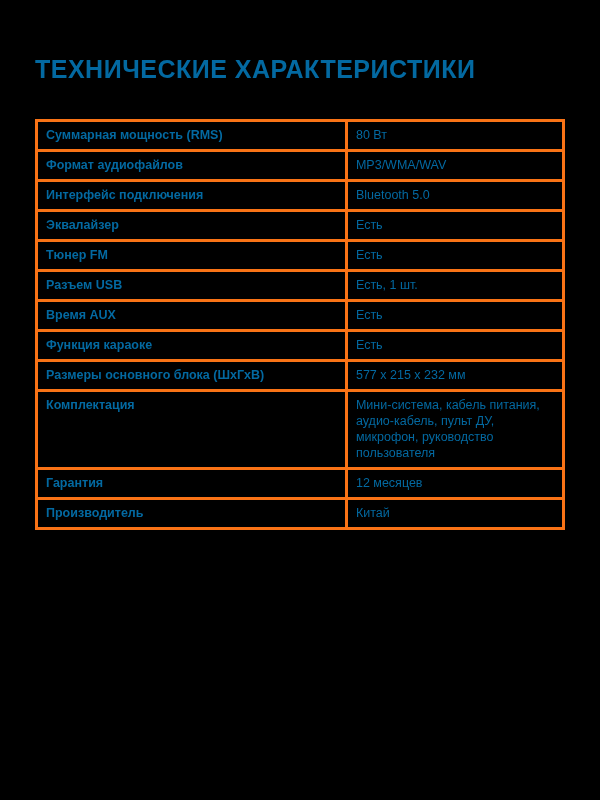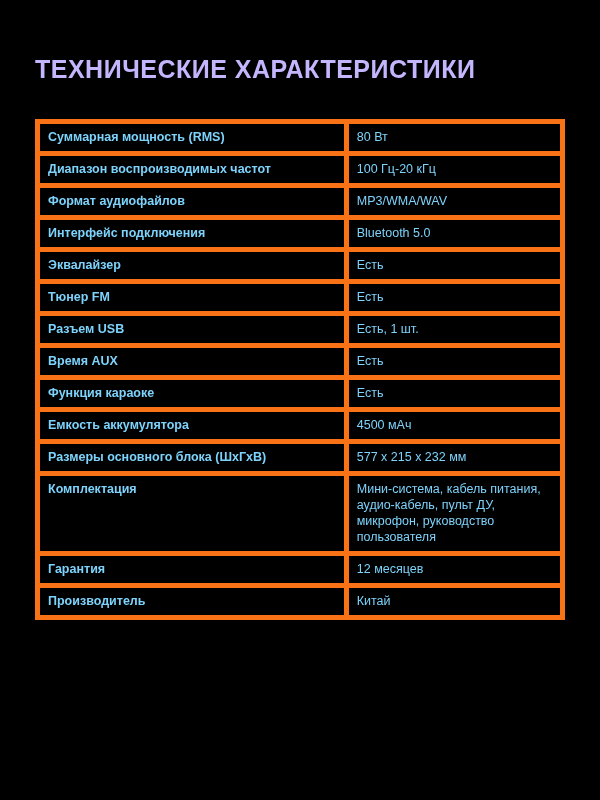--- a/index.html
+++ b/index.html
@@ -19,37 +19,37 @@
     width: 600px;
     height: 800px;
     background: #000000;
     position: relative;
     padding: 0 35px;
   }
   .page-title {
     font-size: 25px;
     font-weight: bold;
     letter-spacing: 0.5px;
-    color: #c4b5fd;
+    color: #0369a1;
     margin: 0;
     padding-top: 56px;
     padding-bottom: 0;
     line-height: 1.1;
   }
   .spec-table {
     margin-top: 35px;
     width: 530px;
     border-collapse: collapse;
     table-layout: fixed;
   }
   .spec-table td {
-    border: 5px solid #f97316;
+    border: 3px solid #f97316;
     padding: 5px 8px 6px 8px;
     vertical-align: top;
-    color: #7dd3fc;
+    color: #0369a1;
     line-height: 1.28;
   }
   .spec-table td.key {
     width: 297px;
     font-size: 12.5px;
     font-weight: bold;
   }
   .spec-table td.val {
     width: 208px;
     font-size: 12.5px;
@@ -62,24 +62,20 @@
 <div class="page">
 
   <h1 class="page-title">ТЕХНИЧЕСКИЕ ХАРАКТЕРИСТИКИ</h1>
 
   <table class="spec-table">
     <tbody>
 
       <tr>
         <td class="key">Суммарная мощность (RMS)</td>
         <td class="val">80 Вт</td>
-      </tr>
-      <tr>
-        <td class="key">Диапазон воспроизводимых частот</td>
-        <td class="val">100 Гц-20 кГц</td>
       </tr>
       <tr>
         <td class="key">Формат аудиофайлов</td>
         <td class="val">MP3/WMA/WAV</td>
       </tr>
       <tr>
         <td class="key">Интерфейс подключения</td>
         <td class="val">Bluetooth 5.0</td>
       </tr>
       <tr>
@@ -96,24 +92,20 @@
       </tr>
       <tr>
         <td class="key">Время AUX</td>
         <td class="val">Есть</td>
       </tr>
       <tr>
         <td class="key">Функция караоке</td>
         <td class="val">Есть</td>
       </tr>
       <tr>
-        <td class="key">Емкость аккумулятора</td>
-        <td class="val">4500 мАч</td>
-      </tr>
-      <tr>
         <td class="key">Размеры основного блока (ШхГхВ)</td>
         <td class="val">577 x 215 x 232 мм</td>
       </tr>
       <tr>
         <td class="key">Комплектация</td>
         <td class="val">Мини-система, кабель питания, аудио-кабель, пульт ДУ, микрофон, руководство пользователя</td>
       </tr>
       <tr>
         <td class="key">Гарантия</td>
         <td class="val">12 месяцев</td>

